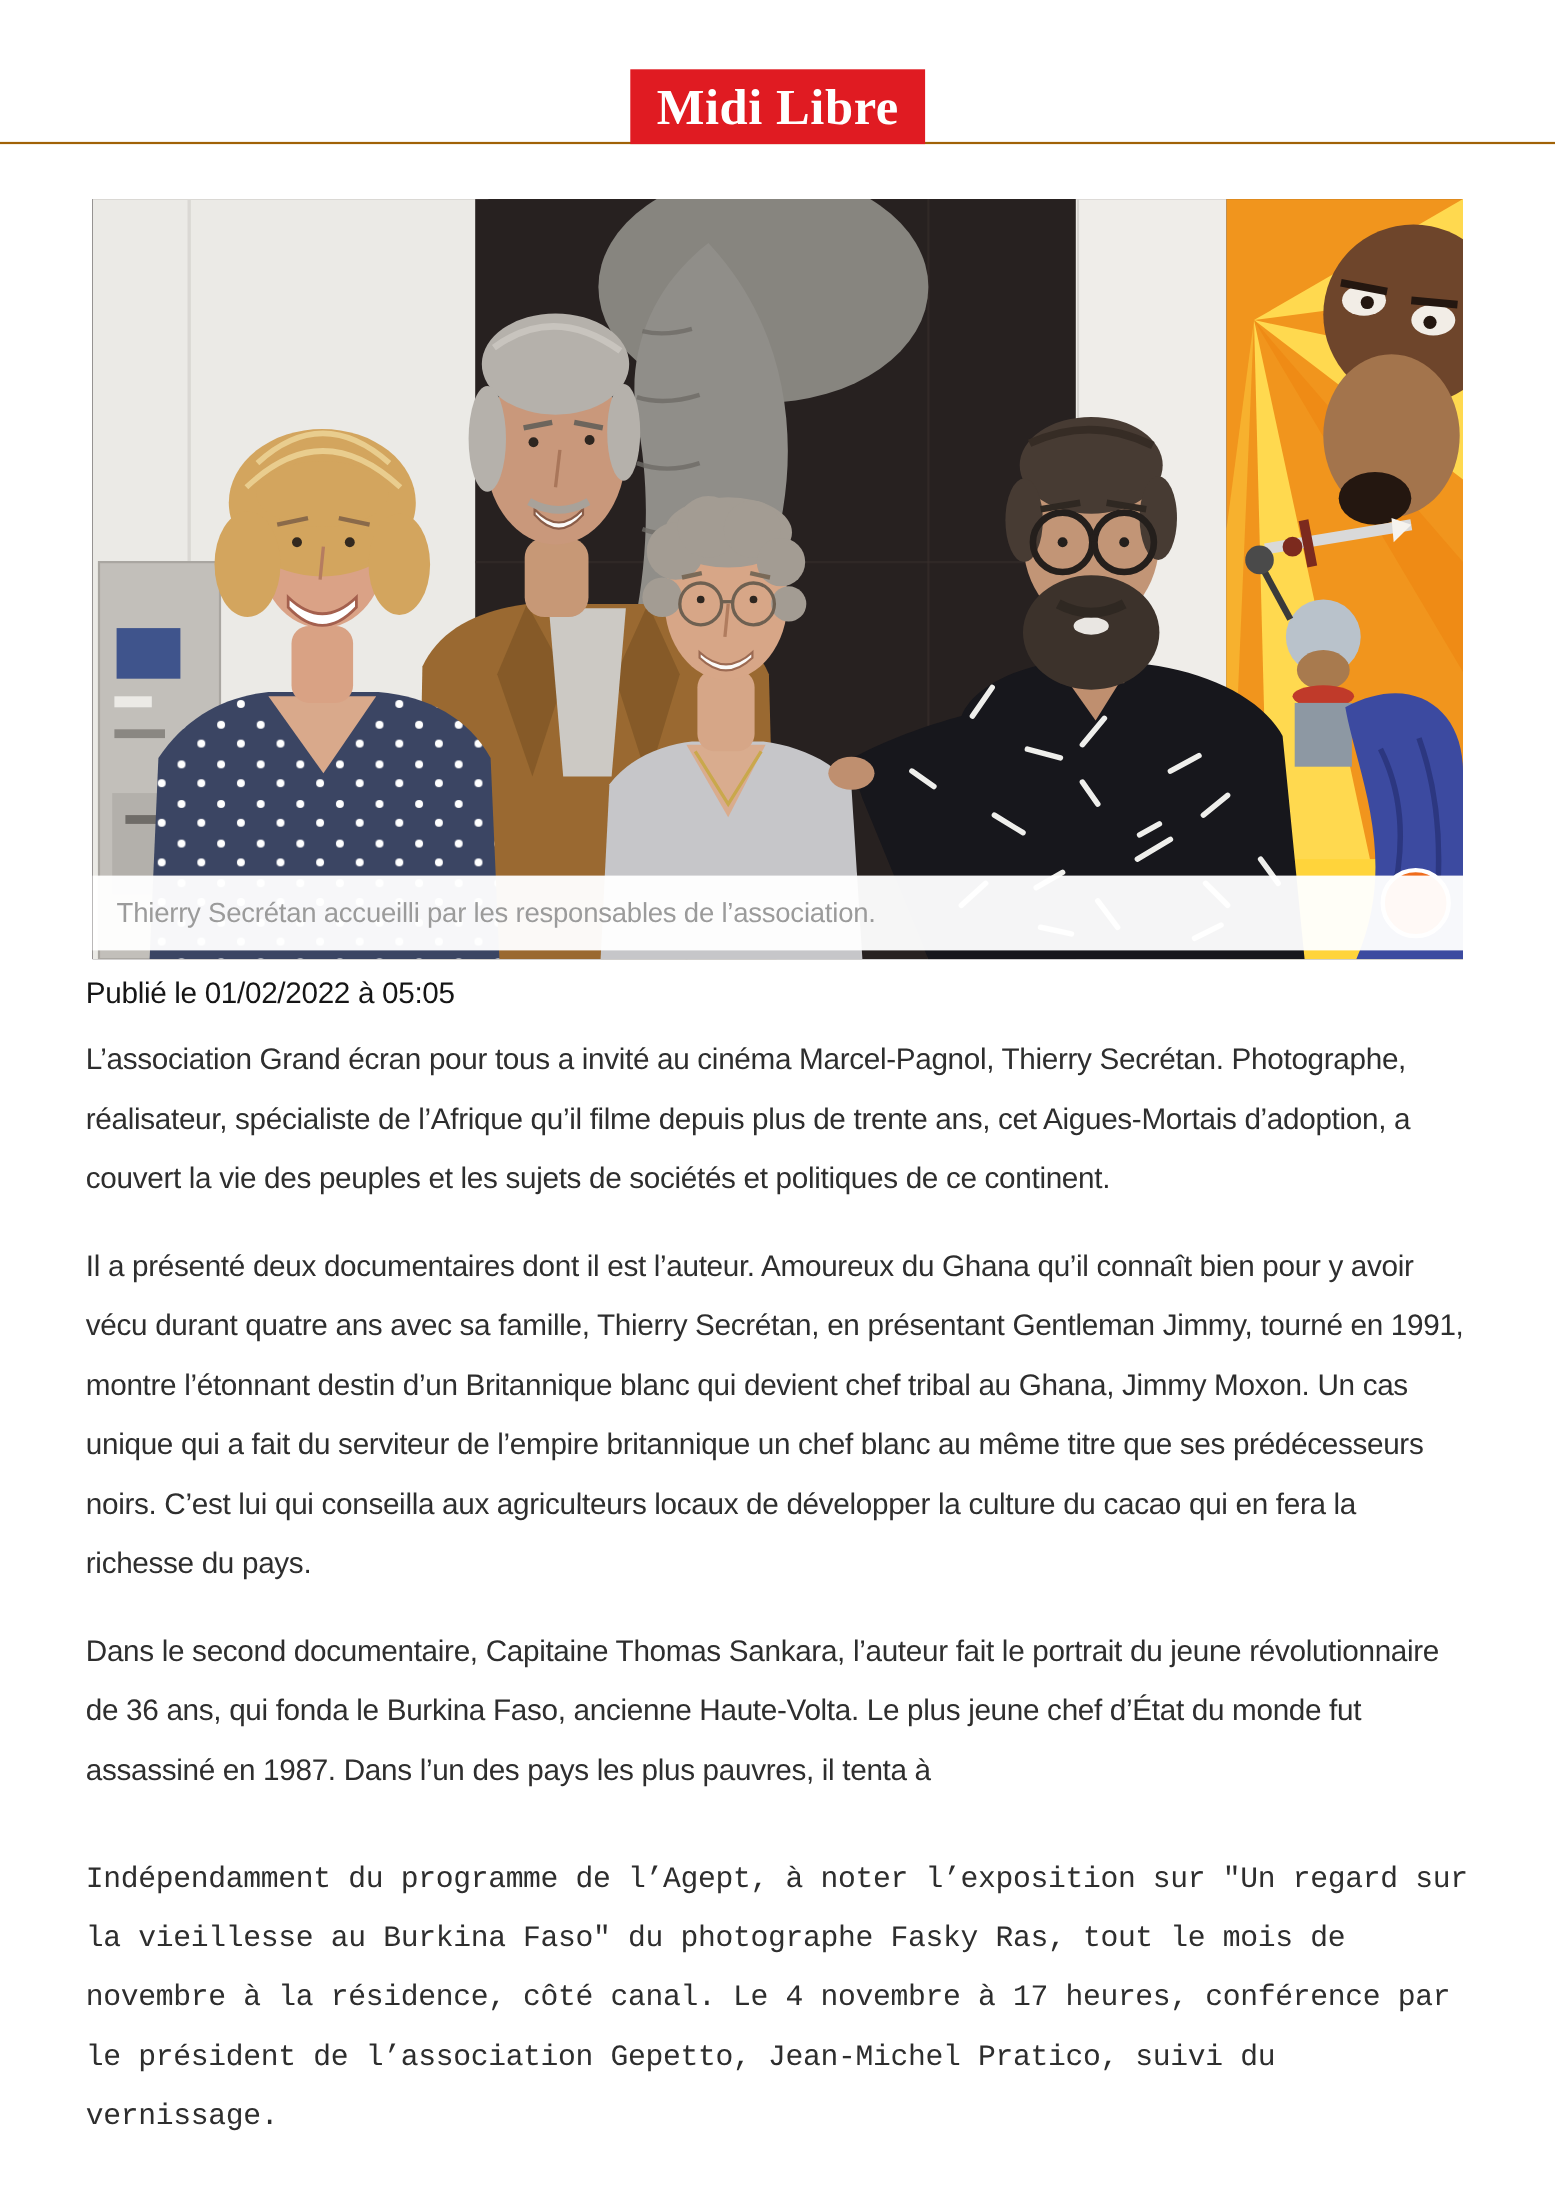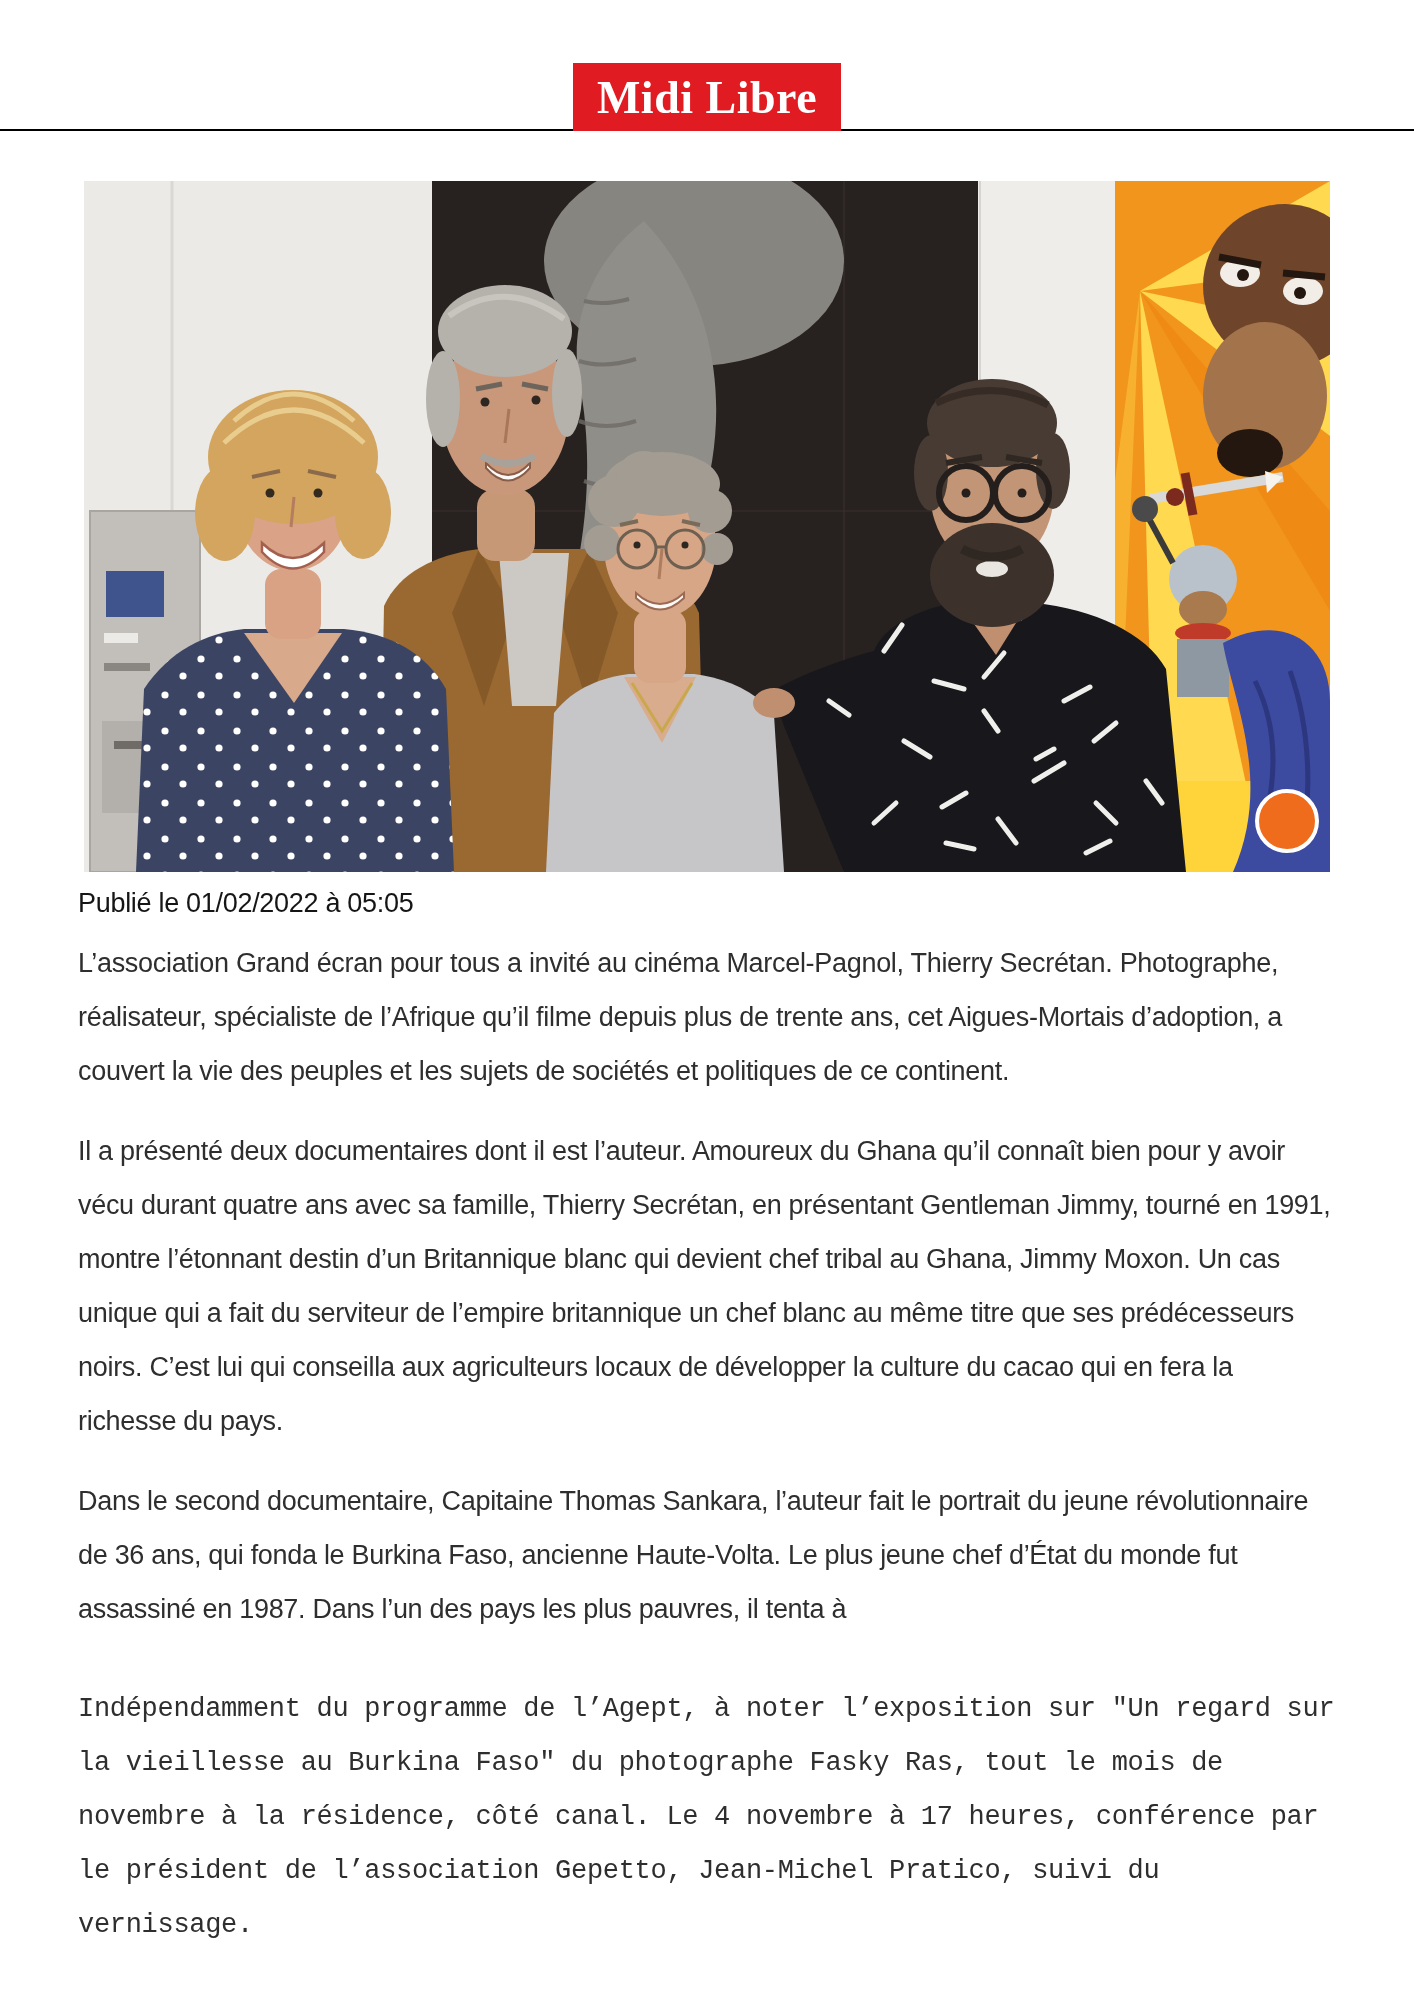--- a/index.html
+++ b/index.html
@@ -1,21 +1,21 @@
 <!DOCTYPE html>
 <html><head>
 <meta charset="utf-8">
 <style>
   html,body { margin:0; padding:0; }
   body {
     width:1414px; height:2000px; background:#ffffff;
     font-family:"Liberation Sans", sans-serif;
     overflow:hidden; position:relative;
   }
-  .masthead { position:relative; height:129px; border-bottom:2px solid #000000; background:#ffffff; }
+  .masthead { position:relative; height:129px; border-bottom:2px solid #a16207; background:#ffffff; }
   .logo {
     position:absolute; left:50%; transform:translateX(-50%); top:63px;
     width:268px; height:68px; background:#e01b22; color:#ffffff;
     font-family:"Liberation Serif", serif; font-weight:bold; font-size:46px;
     display:flex; align-items:center; justify-content:center; z-index:2;
     text-decoration:none; letter-spacing:0.5px;
   }
   .content { margin:0 78px; }
   h1.title {
     margin:17px 0 0 0; font-size:39px; line-height:50px; font-weight:bold;
@@ -213,20 +213,21 @@
         <ellipse cx="279" cy="332" rx="28" ry="46" fill="#d3a55e"></ellipse>
         <ellipse cx="209" cy="268" rx="60" ry="30" fill="#d3a55e"></ellipse>
         <path d="M140,262 Q209,196 280,262 M150,240 Q209,186 270,240" stroke="#ecd396" stroke-width="5" fill="none" opacity="0.85"></path>
         <path d="M168,296 L196,290 M224,290 L252,296" stroke="#8a6a4a" stroke-width="4"></path>
         <circle cx="186" cy="312" r="4.5" fill="#33291f"></circle>
         <circle cx="234" cy="312" r="4.5" fill="#33291f"></circle>
         <path d="M210,316 L207,346" stroke="#b57c60" stroke-width="3"></path>
         <path d="M178,362 Q209,392 240,362 L240,371 Q209,404 178,371 Z" fill="#ffffff" stroke="#a4604e" stroke-width="2.5"></path>
       </g>
     </svg>
+    <div class="caption">Thierry Secrétan accueilli par les responsables de l’association.</div>
   </div>
 
   <div class="published">Publié le 01/02/2022 à 05:05</div>
 
   <div class="body">
     <p class="first">L’association Grand écran pour tous a invité au cinéma Marcel-Pagnol, Thierry Secrétan. Photographe, réalisateur, spécialiste de l’Afrique qu’il filme depuis plus de trente ans, cet Aigues-Mortais d’adoption, a couvert la vie des peuples et les sujets de sociétés et politiques de ce continent.</p>
     <p>Il a présenté deux documentaires dont il est l’auteur. Amoureux du Ghana qu’il connaît bien pour y avoir vécu durant quatre ans avec sa famille, Thierry Secrétan, en présentant Gentleman Jimmy, tourné en 1991, montre l’étonnant destin d’un Britannique blanc qui devient chef tribal au Ghana, Jimmy Moxon. Un cas unique qui a fait du serviteur de l’empire britannique un chef blanc au même titre que ses prédécesseurs noirs. C’est lui qui conseilla aux agriculteurs locaux de développer la culture du cacao qui en fera la richesse du pays.</p>
     <p>Dans le second documentaire, Capitaine Thomas Sankara, l’auteur fait le portrait du jeune révolutionnaire de 36 ans, qui fonda le Burkina Faso, ancienne Haute-Volta. Le plus jeune chef d’État du monde fut assassiné en 1987. Dans l’un des pays les plus pauvres, il tenta à</p>
     <p class="last">Indépendamment du programme de l’Agept, à noter l’exposition sur "Un regard sur la vieillesse au Burkina Faso" du photographe Fasky Ras, tout le mois de novembre à la résidence, côté canal. Le 4 novembre à 17 heures, conférence par le président de l’association Gepetto, Jean-Michel Pratico, suivi du vernissage.</p>
   </div>

